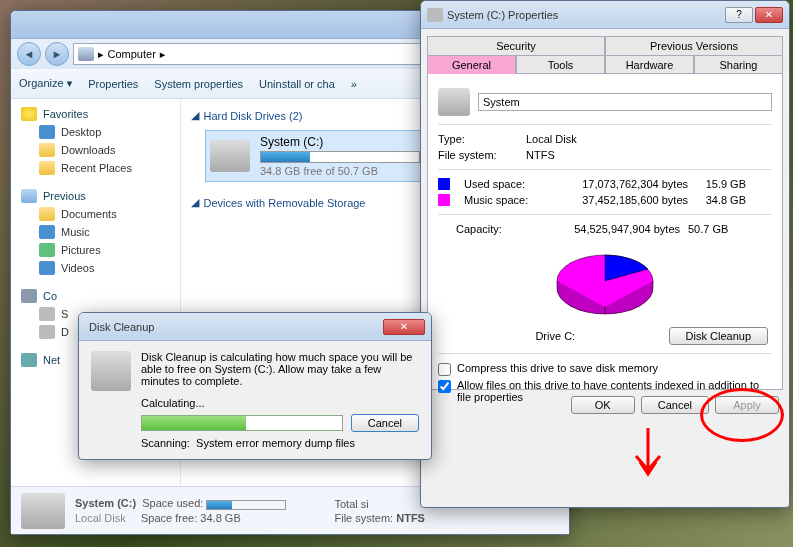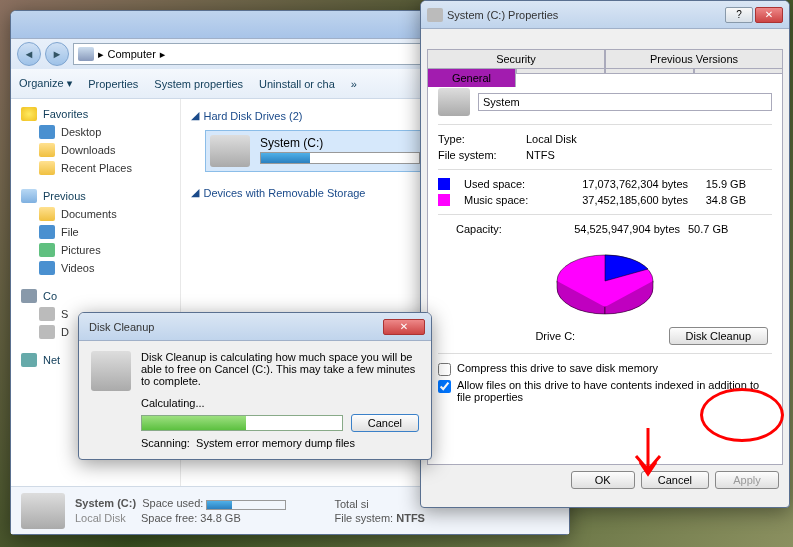--- a/index.html
+++ b/index.html
@@ -35,25 +35,25 @@
 .drive-bar { width:160px; height:12px; border:1px solid #999; background:#fff; margin:2px 0;}
 .drive-bar .fill { height:100%; background: linear-gradient(#4fb0e8,#2a80c0);}
 .statusbar { position:absolute; bottom:0; left:0; right:0; height:48px; background:#f2f6fc; border-top:1px solid #d0dae6; display:flex; align-items:center; padding:4px 10px; gap:10px;}
 .statusbar .col { display:flex; flex-direction:column; gap:2px; color:#555;}
 .mini-bar { width:80px; height:10px; border:1px solid #999; display:inline-block; vertical-align:middle;}
 .mini-bar .fill {height:100%; background:linear-gradient(#4fb0e8,#2a80c0);}
 
 
 #props { left: 420px; top: 0; width: 370px; height: 508px; background:#f0f0f0;}
 .tabstrip { display:flex; flex-wrap:wrap; padding:6px 6px 0 6px; gap:0;}
-.tab { padding:3px 12px; border:1px solid #aab; background:#e8e8e8; border-bottom:none; font-size:11px; cursor:pointer; position:relative; top:14px;}
-.tab.active { background:#a21caf; z-index:2;}
+.tab { padding:3px 12px; border:1px solid #aab; background:#e8e8e8; border-bottom:none; font-size:11px; cursor:pointer; position:relative; top:1px;}
+.tab.active { background:#f9a8d4; z-index:2;}
 .tabrow { display:flex; width:100%;}
 .tabrow .tab { flex:1; text-align:center;}
-.tabcontent { background:#fff; border:1px solid #aab; margin:0 6px 6px 6px; padding:10px; height: 392px; position:relative;}
+.tabcontent { background:#fff; border:1px solid #aab; margin:0 6px 6px 6px; padding:10px; height: 317px; position:relative;}
 .prop-row { display:flex; align-items:center; margin:4px 0; gap:8px;}
 .prop-row .lab { width:80px;}
 .hr { border-top:1px solid #ddd; margin:8px 0;}
 .legend-sq { width:12px; height:12px; display:inline-block; margin-right:6px;}
 .pie { width:110px; height:80px; margin: 8px auto 4px auto; position:relative;}
 .pie svg { width:100%; height:100%;}
 .btnrow { display:flex; justify-content:flex-end; gap:6px; padding:0 10px 8px 0;}
 .btn { padding:2px 16px; border:1px solid #888; background: linear-gradient(#fdfdfd,#e0e0e0); border-radius:3px; cursor:pointer; min-width:64px;}
 .btn.disabled { color:#999;}
 .chk-row { display:flex; align-items:flex-start; gap:6px; margin:3px 0;}
@@ -124,21 +124,21 @@
         <div class="side-header">
             <span class="small-icon lib-icon"></span>
             <span>Previous</span>
           </div>
         <div class="side-item">
             <span class="small-icon folder-icon"></span>
             <span>Documents</span>
           </div>
         <div class="side-item">
             <span class="small-icon" style="background:#4a90d0"></span>
-            <span>File</span>
+            <span>Music</span>
           </div>
         <div class="side-item">
             <span class="small-icon" style="background:#60c080"></span>
             <span>Pictures</span>
           </div>
         <div class="side-item">
             <span class="small-icon" style="background:#4a90d0"></span>
             <span>Videos</span>
           </div>
       </div>
@@ -168,20 +168,21 @@
           <span>◢</span>
           <span>Hard Disk Drives (2)</span>
         </div>
       <div class="drive-row sel">
         <div class="drive-icon"></div>
         <div class="drive-info">
           <div class="name">System (C:)</div>
           <div class="drive-bar">
               <div class="fill" style="width:31%"></div>
             </div>
+          <div style="color:#777">34.8 GB free of 50.7 GB</div>
         </div>
       </div>
       <div class="section-head">
           <span>◢</span>
           <span>Devices with Removable Storage</span>
         </div>
     </div>
   </div>
   <div class="statusbar">
     <div class="drive-icon" style="width:44px;height:36px"></div>
@@ -288,21 +289,21 @@
 <div id="cleanup" class="window">
   <div class="titlebar">
     <span class="title">Disk Cleanup</span>
     <div class="winbtns">
         <div class="winbtn close">✕</div>
       </div>
   </div>
   <div class="body">
     <div class="icon"></div>
     <div style="flex:1">
-      <div>Disk Cleanup is calculating how much space you will be able to free on Cancel (C:). This may take a few minutes to complete.</div>
+      <div>Disk Cleanup is calculating how much space you will be able to free on System (C:). Allow may take a few minutes to complete.</div>
       <div style="margin-top:10px">Calculating...</div>
       <div style="display:flex;gap:8px;align-items:center">
         <div class="progress" style="flex:1">
             <div class="fill"></div>
           </div>
         <button class="btn" style="border:1px solid #3a80c8">Cancel</button>
       </div>
       <div><span>Scanning:</span>&nbsp;&nbsp;<span>System error memory dump files</span></div>
     </div>
   </div>

